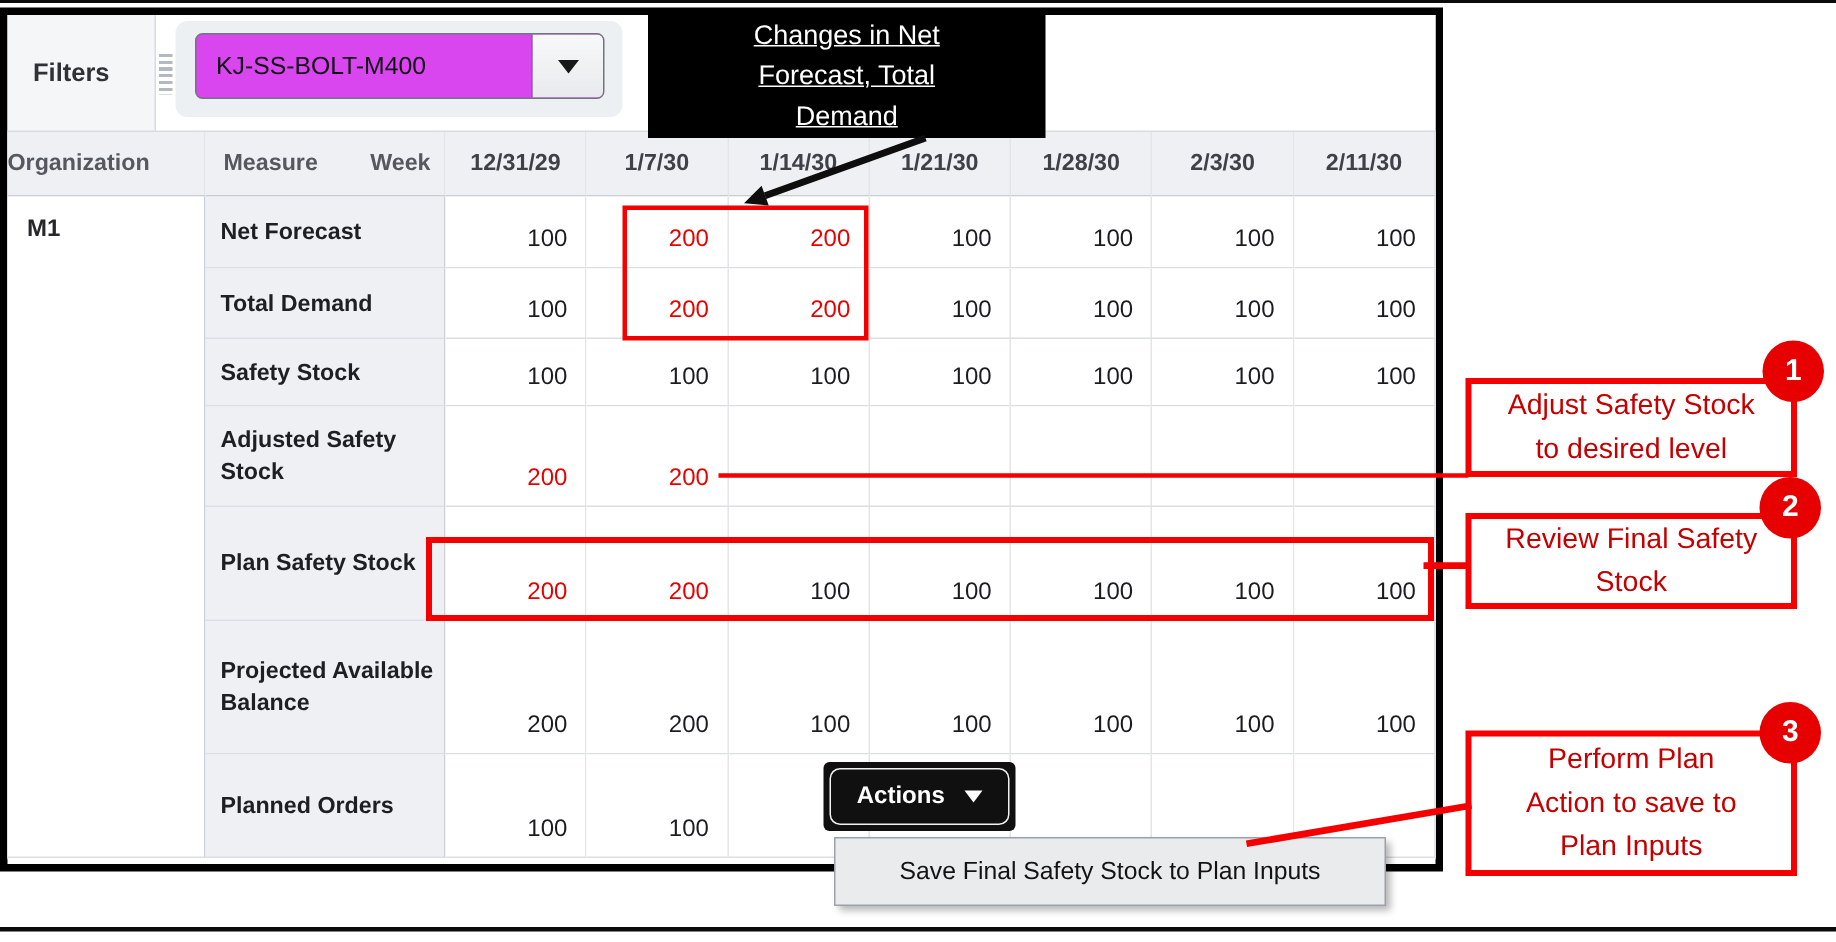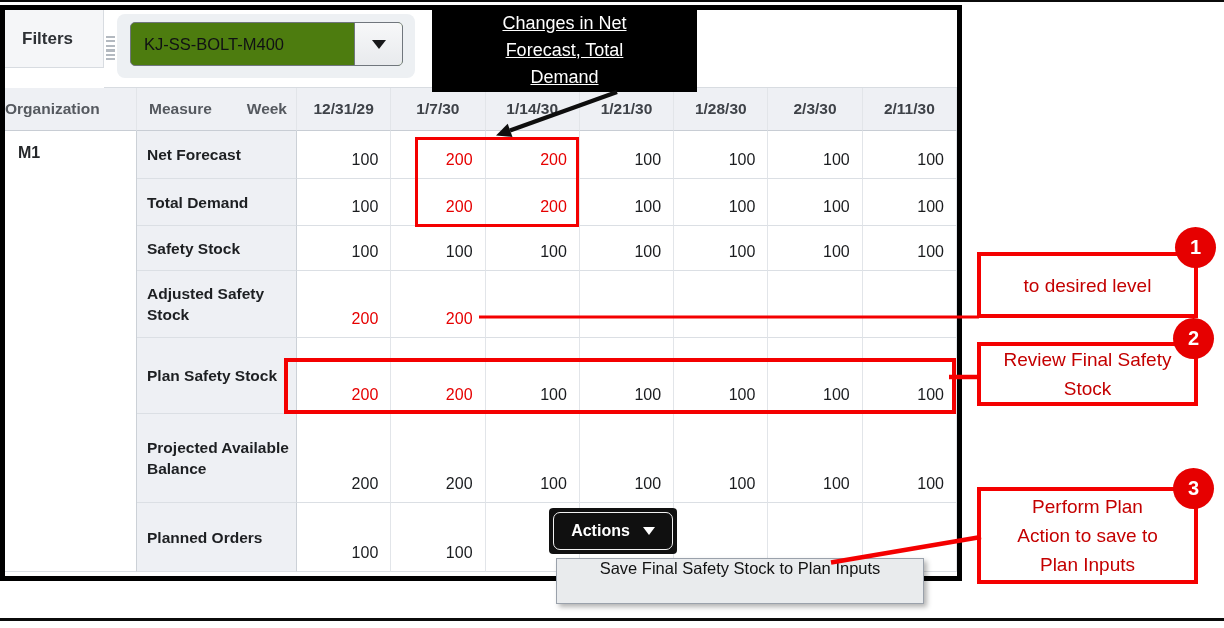--- a/index.html
+++ b/index.html
@@ -11,29 +11,29 @@
   .abs{position:absolute;box-sizing:border-box;}
 
   
   .top-rule{left:0;top:0;width:1224px;height:2px;background:#0b0b0b;}
   .bottom-rule{left:0;top:618px;width:1224px;height:3px;background:#0b0b0b;}
 
   
   .panel{left:0;top:5px;width:962px;height:576px;border:5px solid #000;background:#fff;}
 
   
-  .filters-cell{left:5px;top:10px;width:99px;height:58px;background:#f5f6f8;
+  .filters-cell{left:5px;top:10px;width:99px;height:78px;background:#f5f6f8;
     border-right:1px solid #d8dce1;border-bottom:1px solid #d8dce1;
     display:flex;align-items:center;padding-left:17px;}
   .filters-cell span{font-weight:bold;font-size:17px;color:#2e3135;}
   .filterbar-rest{left:104px;top:10px;width:853px;height:78px;background:#fff;border-bottom:1px solid #d8dce1;}
   .grip{left:106px;top:36px;width:9px;height:27px;
     background:repeating-linear-gradient(to bottom,#b3b9c0 0 2px,transparent 2px 4.5px);}
   .combo-shell{left:117px;top:14px;width:298px;height:64px;background:#edf0f3;border-radius:8px;}
-  .combo{left:130px;top:22px;width:273px;height:44px;background:#4d7c0f;border:1.5px solid #70767d;
+  .combo{left:130px;top:22px;width:273px;height:44px;background:#d946ef;border:1.5px solid #70767d;
     border-radius:5px;display:flex;align-items:stretch;overflow:hidden;}
   .combo-text{flex:1;display:flex;align-items:center;padding-left:13px;font-size:16.5px;color:#101114;}
   .combo-btn{width:47px;border-left:1px solid #70767d;background:linear-gradient(#f7f8f9,#e8eaed);
     display:flex;align-items:center;justify-content:center;}
   .caret{width:0;height:0;border-left:7px solid transparent;border-right:7px solid transparent;
     border-top:9px solid #17181a;}
 
   
   .tablewrap{left:5px;top:88px;width:952px;height:485px;display:grid;
     grid-template-columns:132px 160px repeat(7,1fr);
@@ -75,21 +75,21 @@
   .badge3{left:1173px;top:468px;}
 
   
   .actions-btn{left:549px;top:508px;width:128px;height:46px;background:#101010;border-radius:4px;cursor:pointer;}
   .actions-inner{position:absolute;left:4px;top:4px;right:4px;bottom:4px;border:1.5px solid #f2f2f2;
     border-radius:7px;display:flex;align-items:center;justify-content:center;gap:13px;}
   .actions-inner span{color:#fff;font-weight:bold;font-size:16px;}
   .caret-w{width:0;height:0;border-left:6.5px solid transparent;border-right:6.5px solid transparent;
     border-top:8.5px solid #fff;}
   .menu{left:556px;top:558px;width:368px;height:46px;background:#e9ebed;border:1px solid #9aa1ab;
-    box-shadow:3px 3px 5px rgba(0,0,0,.3);display:flex;justify-content:center;
+    box-shadow:3px 3px 5px rgba(0,0,0,.3);display:flex;align-items:center;justify-content:center;
     font-size:16.5px;color:#131313;cursor:pointer;}
 
   .overlay{left:0;top:0;width:1224px;height:628px;pointer-events:none;}
 </style>
 </head>
 <body>
 
 <div class="abs top-rule"></div>
 <div class="abs panel"></div>
 
@@ -205,20 +205,21 @@
   <div class="actions-inner">
     <span>Actions</span>
     <div class="caret-w"></div>
   </div>
 </div>
 <div class="abs menu">
   <span>Save Final Safety Stock to Plan Inputs</span>
 </div>
 
 <div class="abs step step1">
+  <div>Adjust Safety Stock</div>
   <div>to desired level</div>
 </div>
 <div class="abs step step2">
   <div>Review Final Safety</div>
   <div>Stock</div>
 </div>
 <div class="abs step step3">
   <div>Perform Plan</div>
   <div>Action to save to</div>
   <div>Plan Inputs</div>

